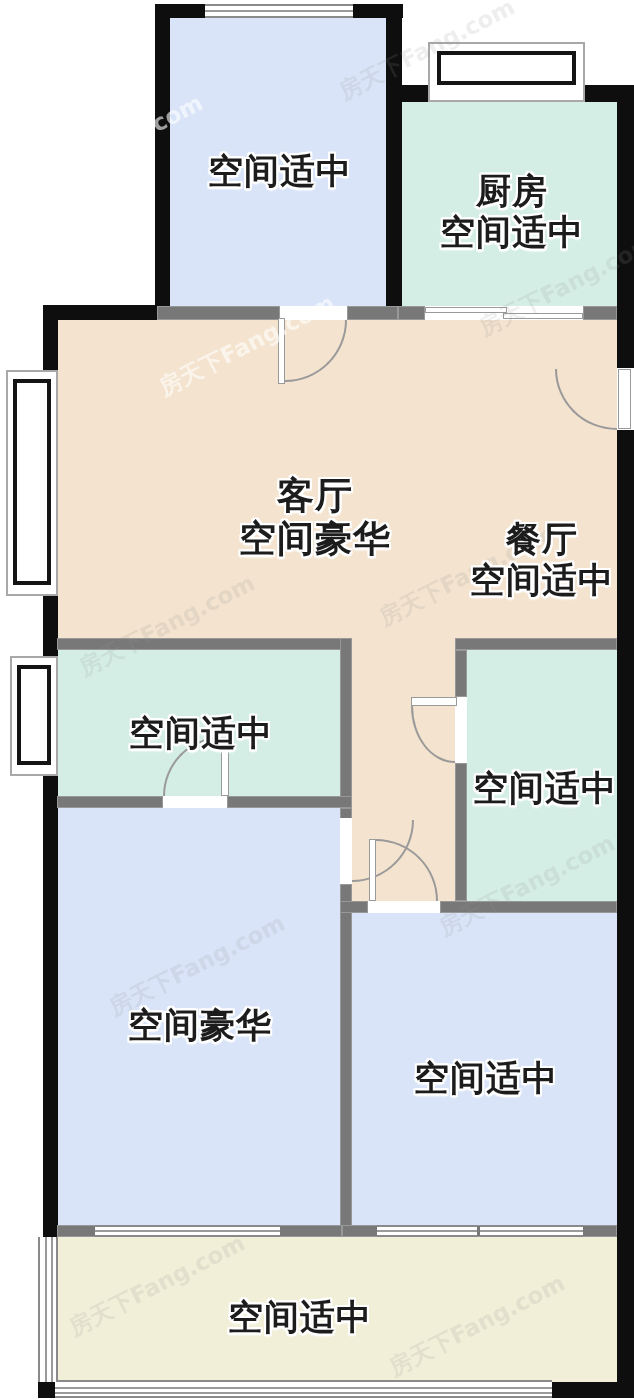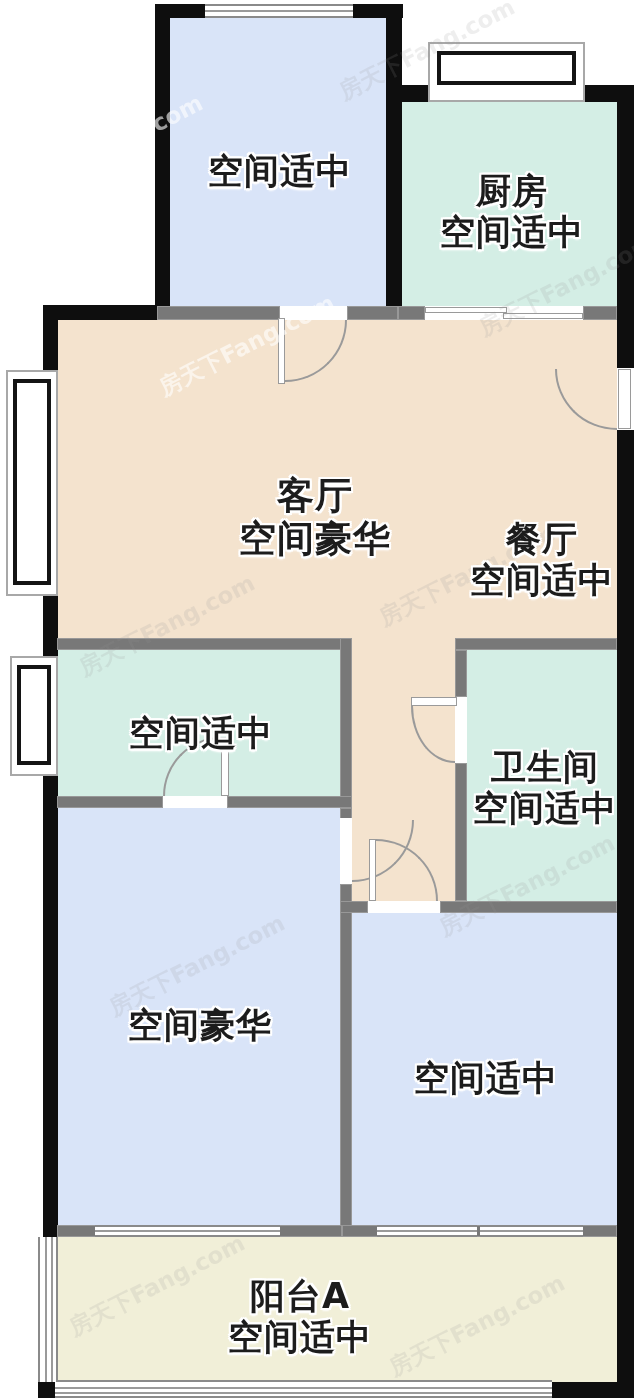--- a/index.html
+++ b/index.html
@@ -145,27 +145,25 @@
     <div style="position:static">空间豪华</div>
   </div>
   <div class="lbl" style="left:542px;top:560px">
     <div style="position:static">餐厅</div>
     <div style="position:static">空间适中</div>
   </div>
   <div class="lbl" style="left:201px;top:733px">
     <div style="position:static">空间适中</div>
   </div>
   <div class="lbl" style="left:545px;top:788px">
-    <div style="position:static">卫生间</div>
     <div style="position:static">空间适中</div>
   </div>
   <div class="lbl" style="left:200px;top:1025px">
     <div style="position:static">空间豪华</div>
   </div>
   <div class="lbl" style="left:486px;top:1078px">
     <div style="position:static">空间适中</div>
   </div>
   <div class="lbl" style="left:300px;top:1317px">
-    <div style="position:static">阳台A</div>
     <div style="position:static">空间适中</div>
   </div>
 
 </div>
 
 </body></html>

